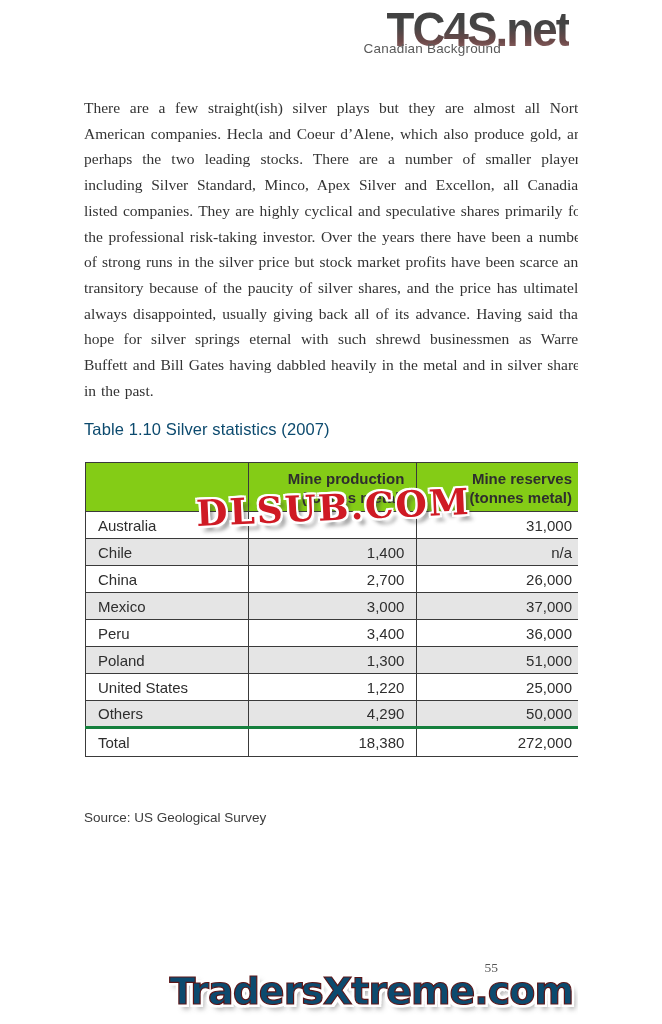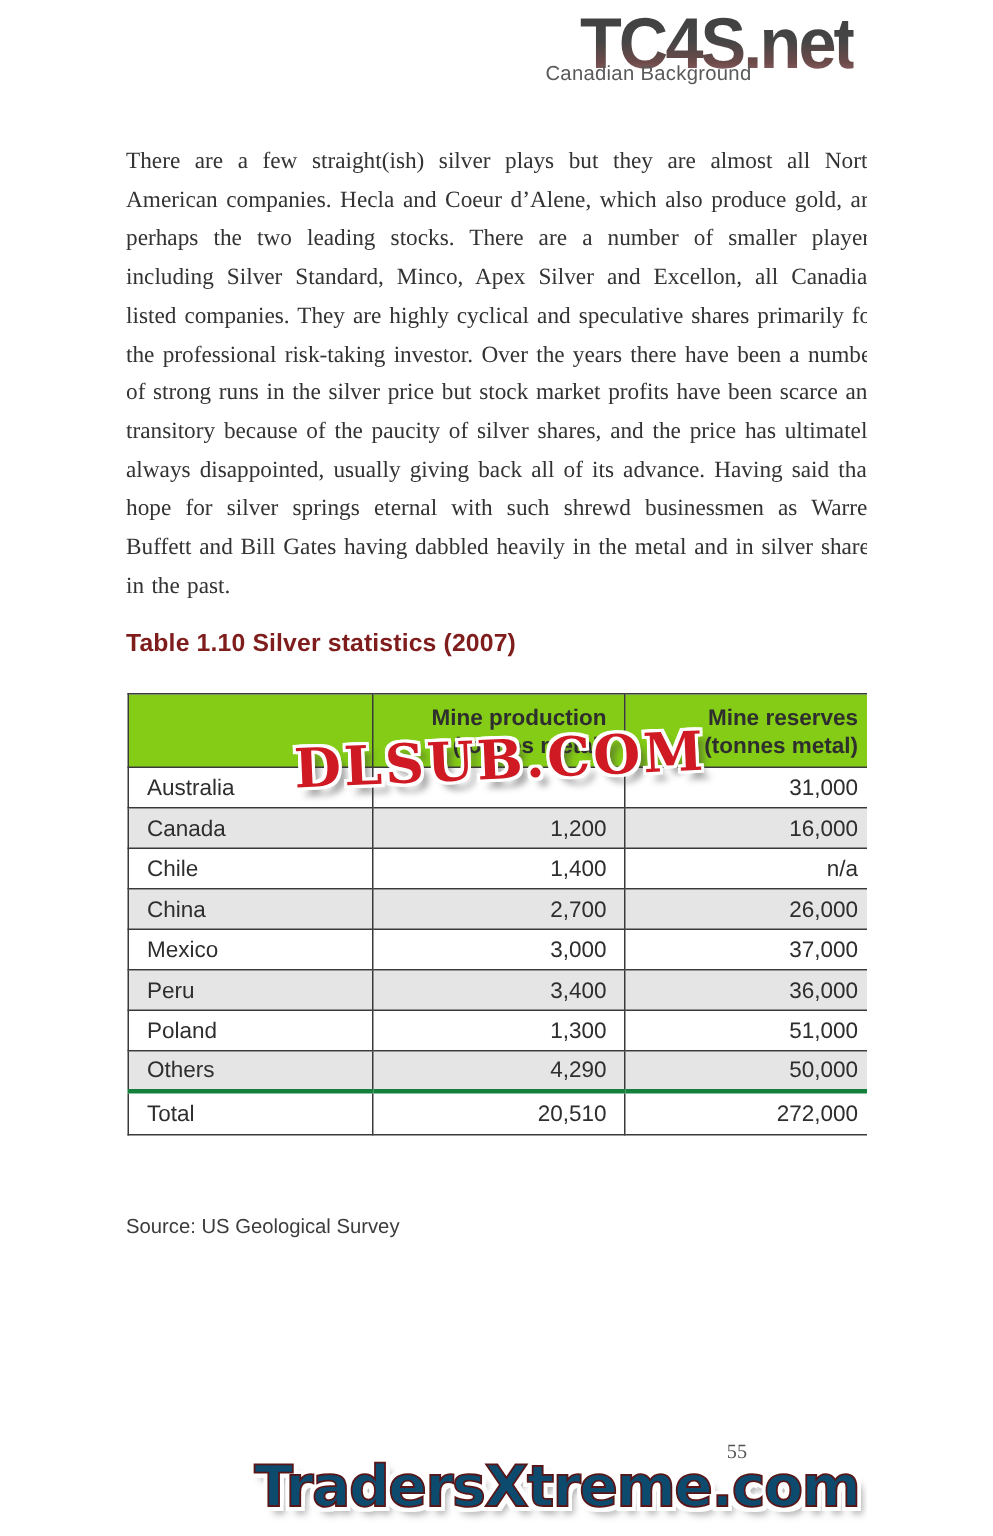--- a/index.html
+++ b/index.html
@@ -52,23 +52,23 @@
     text-align: justify;
     word-spacing: 1px;
   }
 
   
   .table-caption {
     position: absolute;
     left: 84px;
     top: 420px;
     font-family: "Liberation Sans", sans-serif;
-    font-weight: bold;
+    font-weight: normal;
     font-size: 16.5px;
-    color: #7f1d1d;
+    color: #0c4a6e;
     letter-spacing: .1px;
   }
   table.stats {
     position: absolute;
     left: 85px;
     top: 462px;
     width: 500px;
     border-collapse: collapse;
     font-family: "Liberation Sans", sans-serif;
     font-size: 15px;
@@ -185,25 +185,20 @@
         </th>
       </tr>
     </thead>
     <tbody>
       <tr>
         <td>Australia</td>
         <td class="num"></td>
         <td class="num">31,000</td>
       </tr>
       <tr>
-        <td>Canada</td>
-        <td class="num">1,200</td>
-        <td class="num">16,000</td>
-      </tr>
-      <tr>
         <td>Chile</td>
         <td class="num">1,400</td>
         <td class="num">n/a</td>
       </tr>
       <tr>
         <td>China</td>
         <td class="num">2,700</td>
         <td class="num">26,000</td>
       </tr>
       <tr>
@@ -215,27 +210,32 @@
         <td>Peru</td>
         <td class="num">3,400</td>
         <td class="num">36,000</td>
       </tr>
       <tr>
         <td>Poland</td>
         <td class="num">1,300</td>
         <td class="num">51,000</td>
       </tr>
       <tr>
+        <td>United States</td>
+        <td class="num">1,220</td>
+        <td class="num">25,000</td>
+      </tr>
+      <tr>
         <td>Others</td>
         <td class="num">4,290</td>
         <td class="num">50,000</td>
       </tr>
       <tr class="total-row">
         <td>Total</td>
-        <td class="num">20,510</td>
+        <td class="num">18,380</td>
         <td class="num">272,000</td>
       </tr>
     </tbody>
   </table>
 
   <div class="watermark">DLSUB.COM</div>
 
   <div class="source-line">Source: US Geological Survey</div>
 
   <div class="page-number">55</div>

